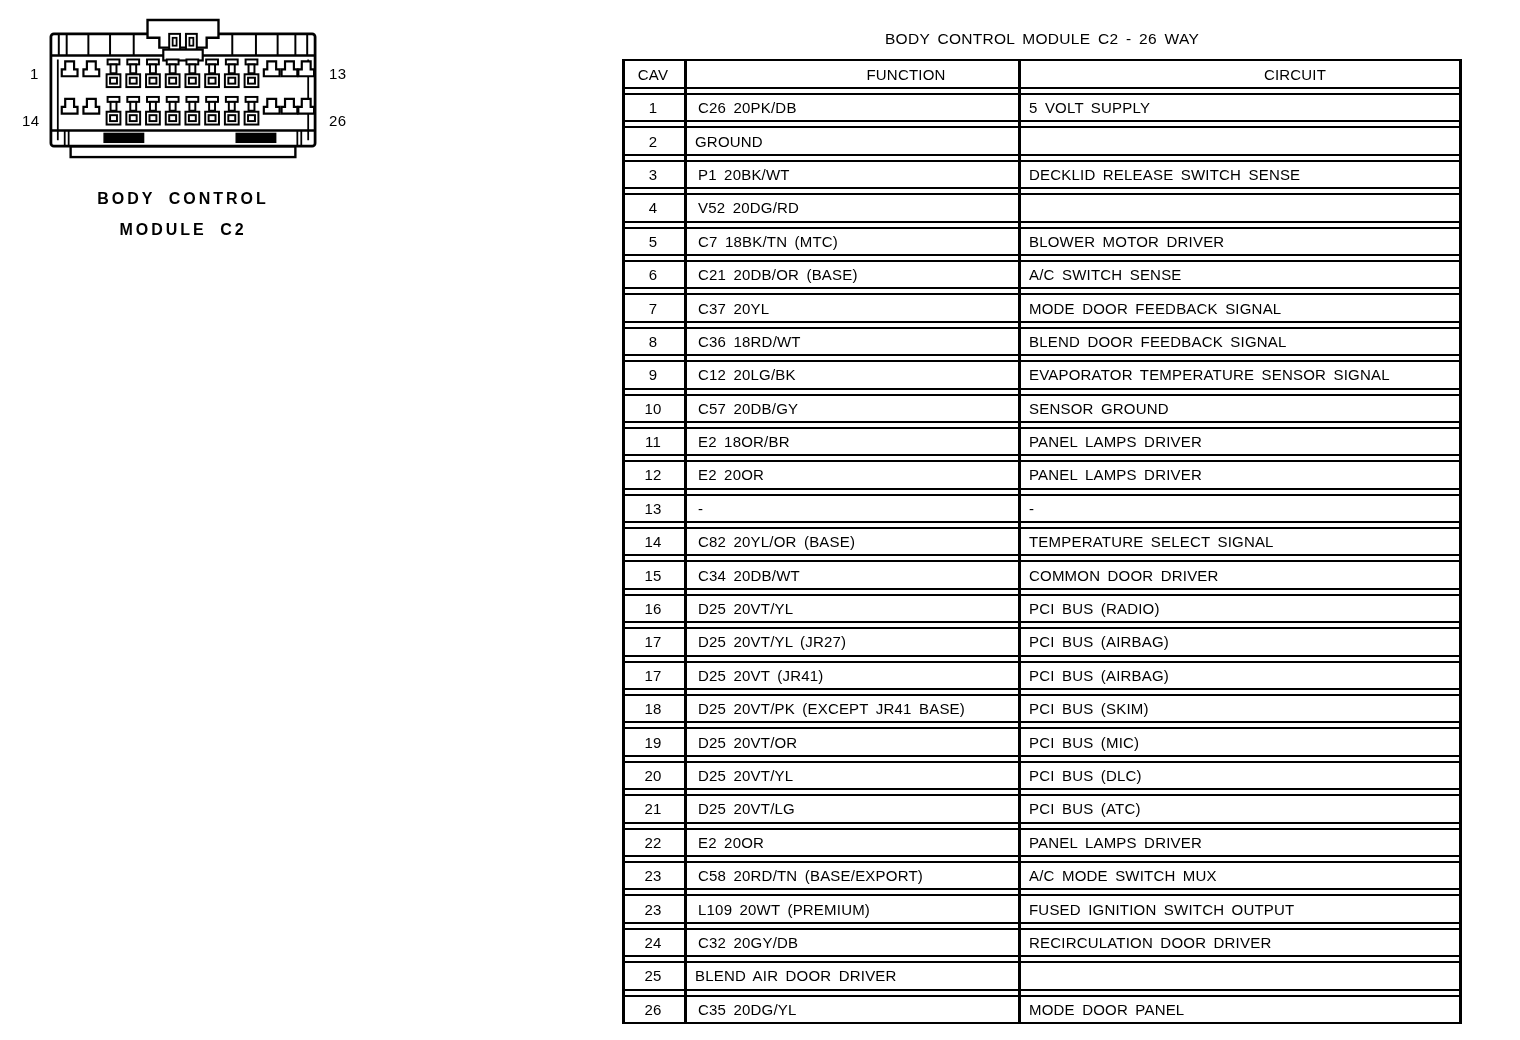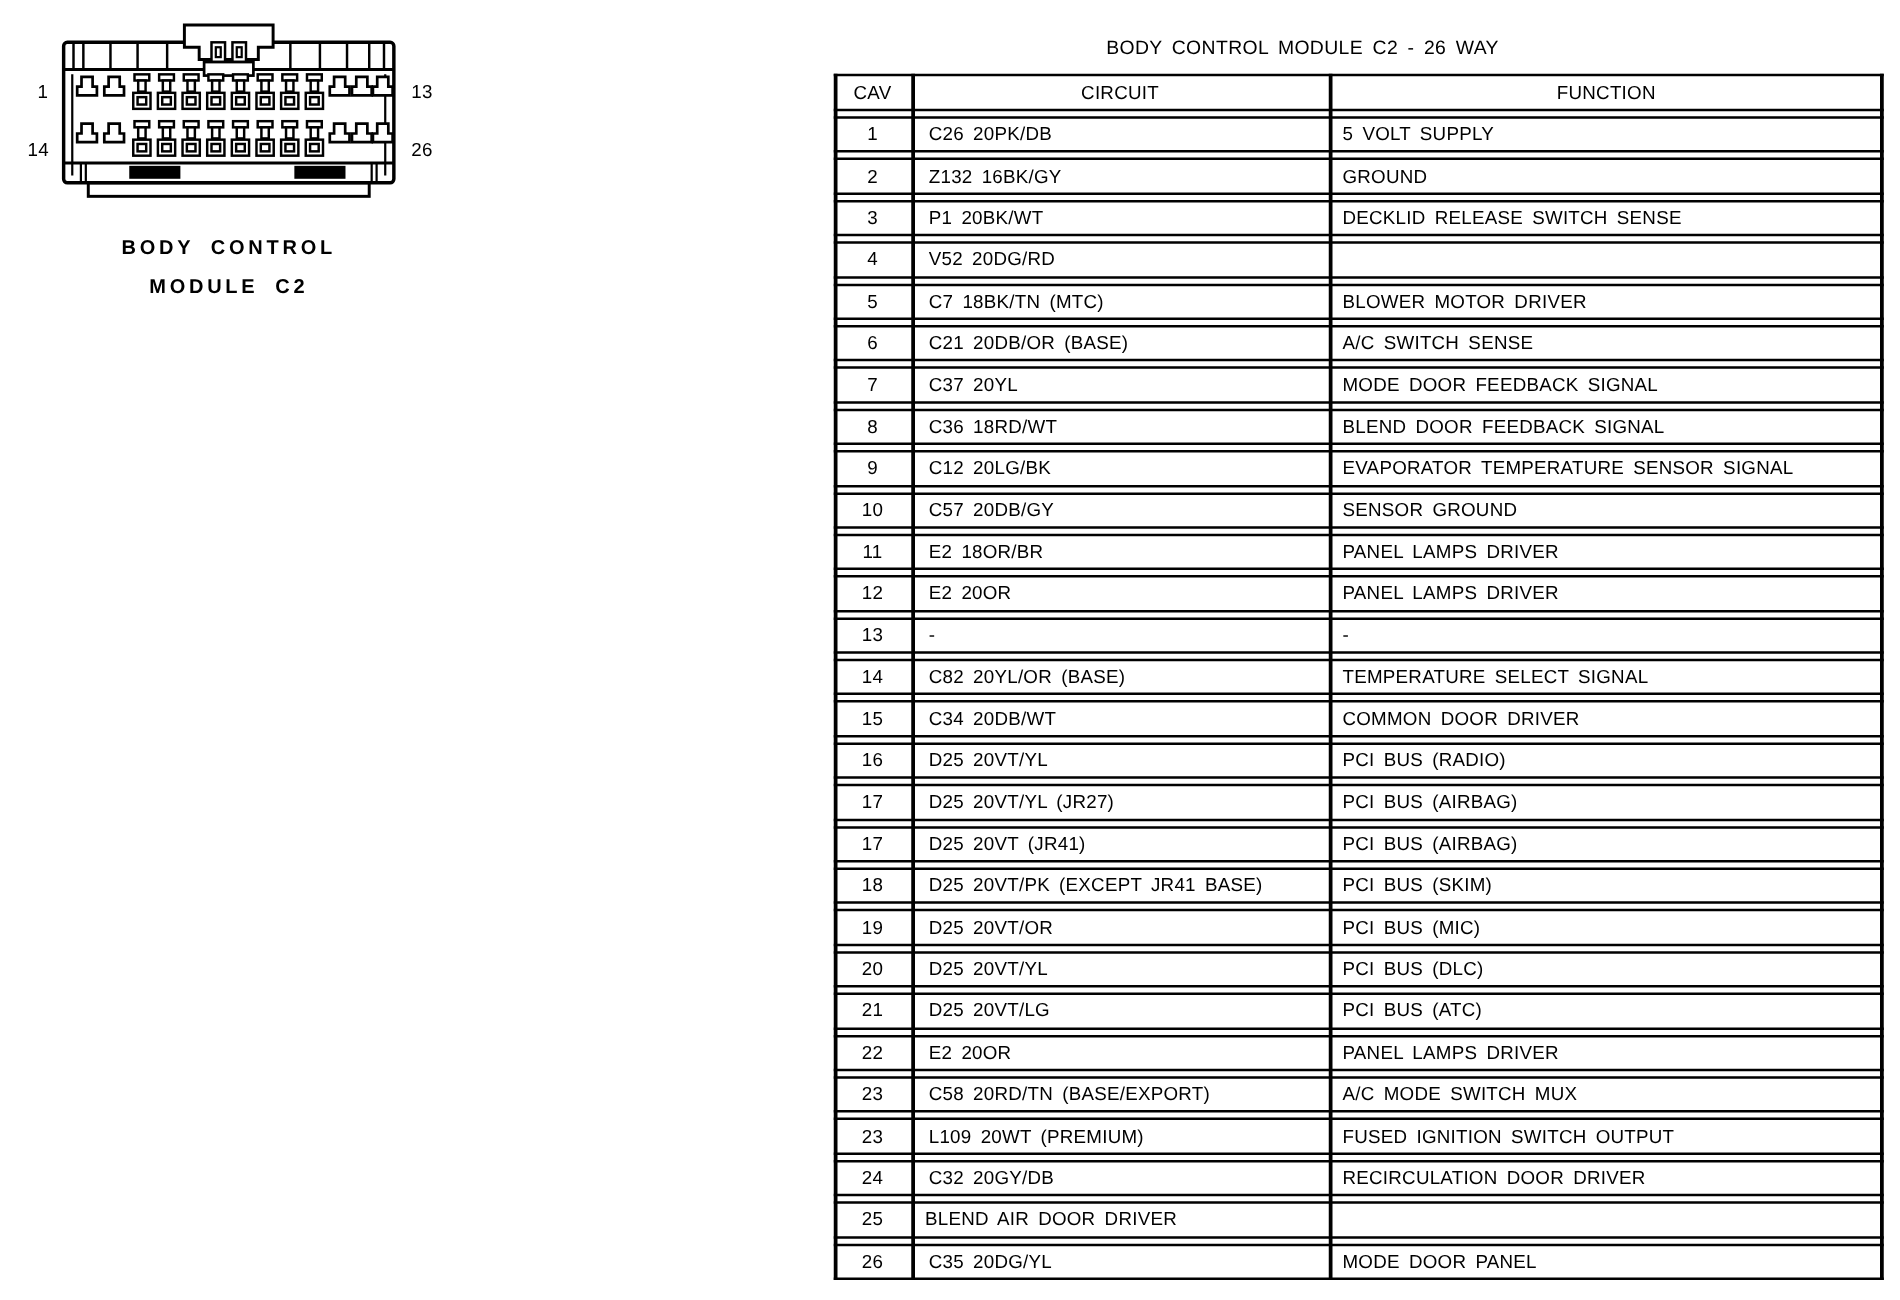--- a/index.html
+++ b/index.html
@@ -65,21 +65,20 @@
     font-size: 15.5px;
     letter-spacing: 0.3px;
     word-spacing: 3px;
     line-height: 18px;
     margin-bottom: 11px;
   }
   .table-grid {
     position: relative;
     width: 849px;
     height: 965px;
-    margin-left: 45px;
   }
   .vline {
     position: absolute;
     top: 0;
     bottom: 0;
     width: 3px;
     background: #000;
     z-index: 2;
   }
   .vl-0 { left: 0; }
@@ -205,34 +204,33 @@
     <div class="table-title">BODY CONTROL MODULE C2 - 26 WAY</div>
 
     <div class="table-grid">
       <div class="vline vl-0"></div>
       <div class="vline vl-1"></div>
       <div class="vline vl-2"></div>
       <div class="vline vl-3"></div>
 
       <div class="thead">
         <div class="cell cav">CAV</div>
+        <div class="cell function">FUNCTION</div>
         <div class="cell circuit">CIRCUIT</div>
-        <div class="cell function">FUNCTION</div>
       </div>
 
       <div id="rows-container">
   <div class="trow">
     <div class="cell cav">1</div>
     <div class="cell circuit">C26 20PK/DB</div>
     <div class="cell function">5 VOLT SUPPLY</div>
   </div>
 
   <div class="trow">
     <div class="cell cav">2</div>
-    <div class="cell circuit">Z132 16BK/GY</div>
     <div class="cell function">GROUND</div>
   </div>
 
   <div class="trow">
     <div class="cell cav">3</div>
     <div class="cell circuit">P1 20BK/WT</div>
     <div class="cell function">DECKLID RELEASE SWITCH SENSE</div>
   </div>
 
   <div class="trow">

